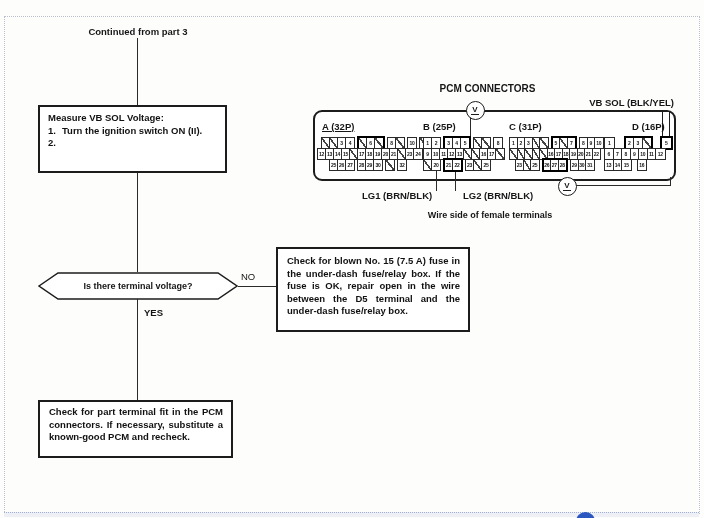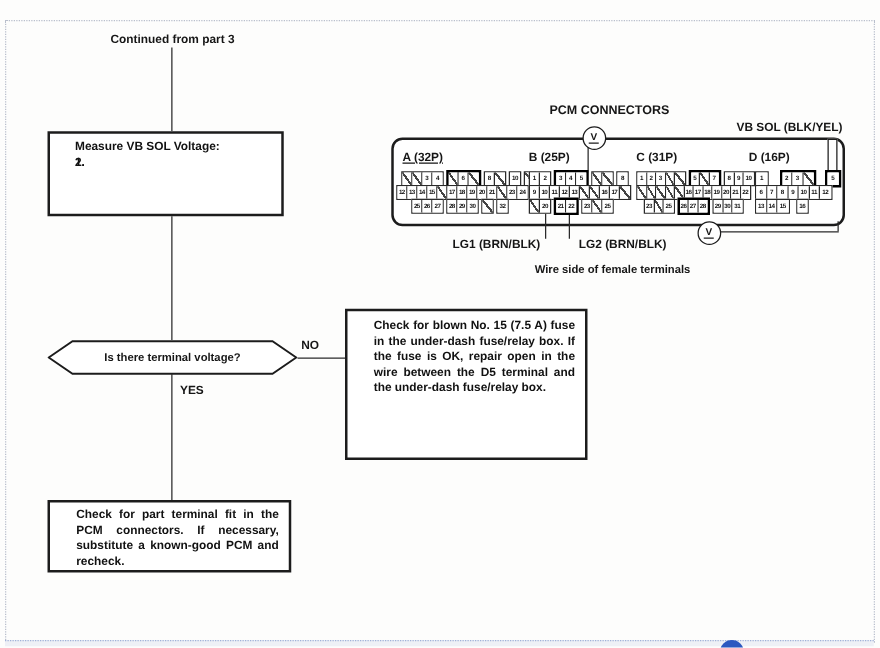--- a/index.html
+++ b/index.html
@@ -10,30 +10,30 @@
     color:#161616;
   }
   .abs{position:absolute;}
   
   #page-frame{left:4px;top:16px;width:694px;height:496px;border:1px dotted #b9bfcc;}
   #bottom-band{left:4px;top:512px;width:695px;height:4px;border-top:1px dotted #9fb0d8;background:#eef0f6;}
   #blue-dot{left:576px;top:512px;width:19px;height:19px;border-radius:50%;background:#2b57c0;}
   
   .fc-line{background:#2a2a2a;}
   .fc-box{background:#fff;border:2px solid #1c1c1c;}
-  .fc-text{font-weight:bold;font-size:9.5px;line-height:12.5px;color:#111;margin-left:12px;}
+  .fc-text{font-weight:bold;font-size:9.5px;line-height:12.5px;color:#111;}
   #continued-label{left:78px;top:26px;width:120px;text-align:center;font-weight:bold;font-size:9.5px;}
   #measure-box{left:38px;top:105px;width:189px;height:68px;padding:5px 6px 0 8px;box-sizing:border-box;}
   .step{position:relative;padding-left:14px;}
   .step-num{position:absolute;left:0;top:0;}
   #decision-wrap{left:38px;top:272px;width:200px;height:28px;}
   #decision-text{left:38px;top:272px;width:200px;height:28px;display:flex;align-items:center;justify-content:center;font-weight:bold;font-size:9px;}
-  #no-label{left:241px;top:271px;font-weight:bold;font-size:9.5px;}
+  #no-label{left:241px;top:271px;font-weight:normal;font-size:9.5px;}
   #yes-label{left:144px;top:307px;font-weight:bold;font-size:9.5px;}
-  #fuse-box{left:276px;top:247px;width:194px;height:121px;padding:6px 8px 0 9px;box-sizing:border-box;}
+  #fuse-box{left:276px;top:247px;width:194px;height:85px;padding:6px 8px 0 9px;box-sizing:border-box;}
   #fuse-box .fc-text{text-align:justify;}
   #final-box{left:38px;top:400px;width:195px;height:58px;padding:4px 8px 0 9px;box-sizing:border-box;}
   #final-box .fc-text{text-align:justify;}
   
   #pcm-title{left:400px;top:83px;width:175px;text-align:center;font-weight:bold;font-size:10px;}
   #vbsol-label{left:544px;top:97px;width:130px;text-align:right;font-weight:bold;font-size:9.5px;}
   #conn-box{left:313px;top:110px;width:359px;height:67px;border:2px solid #1c1c1c;border-radius:9px;background:#fff;}
   .conn-label{position:absolute;top:121px;font-weight:bold;font-size:9.5px;}
   .pin-row{position:absolute;display:flex;align-items:flex-start;}
   .pin-group{display:inline-flex;border:1px solid #2a2a2a;background:#fff;}
@@ -58,20 +58,21 @@
 <div class="abs" id="blue-dot"></div>
 
 <div class="abs" id="continued-label">Continued from part 3</div>
 
 <div class="abs fc-line" style="left:136.5px;top:38px;width:1px;height:67px;"></div>
 
 <div class="abs fc-box" id="measure-box">
   <div class="fc-text">Measure VB SOL Voltage:</div>
   <div class="fc-text step">
     <span class="step-num">1.</span>
+    <span>Turn the ignition switch ON (II).</span>
   </div>
   <div class="fc-text step">
     <span class="step-num">2.</span>
   </div>
 </div>
 
 <div class="abs fc-line" style="left:136.5px;top:173px;width:1px;height:99px;"></div>
 
 <svg class="abs" id="decision-wrap" width="200" height="28" viewBox="0 0 200 28">
   <polygon points="1,14 20,1 180,1 199,14 180,27 20,27" fill="#ffffff" stroke="#1c1c1c" stroke-width="1.5"></polygon>
@@ -269,21 +270,21 @@
         <div class="pin-cell" style="width: 7.5px;">26</div>
         <div class="pin-cell" style="width: 7.5px;">27</div>
         <div class="pin-cell" style="width: 7.5px;">28</div>
       </div>
       <div class="pin-group" style="margin-left: 2px;">
         <div class="pin-cell" style="width: 7.5px;">29</div>
         <div class="pin-cell" style="width: 7.5px;">30</div>
         <div class="pin-cell" style="width: 7.5px;">31</div>
       </div>
     </div>
-    <div class="conn-label" style="left: 599px;">D (16P)</div>
+    <div class="conn-label" style="left: 632px;">D (16P)</div>
     <div class="pin-row" style="left: 604px; top: 137px;">
       <div class="pin-group">
         <div class="pin-cell" style="width: 8.5px;">1</div>
       </div>
       <div class="pin-group bold" style="margin-left: 9px;">
         <div class="pin-cell" style="width: 8.5px;">2</div>
         <div class="pin-cell" style="width: 8.5px;">3</div>
         <div class="pin-cell hatch" style="width: 8.5px;"></div>
       </div>
       <div class="pin-group bold" style="margin-left: 7px;">

